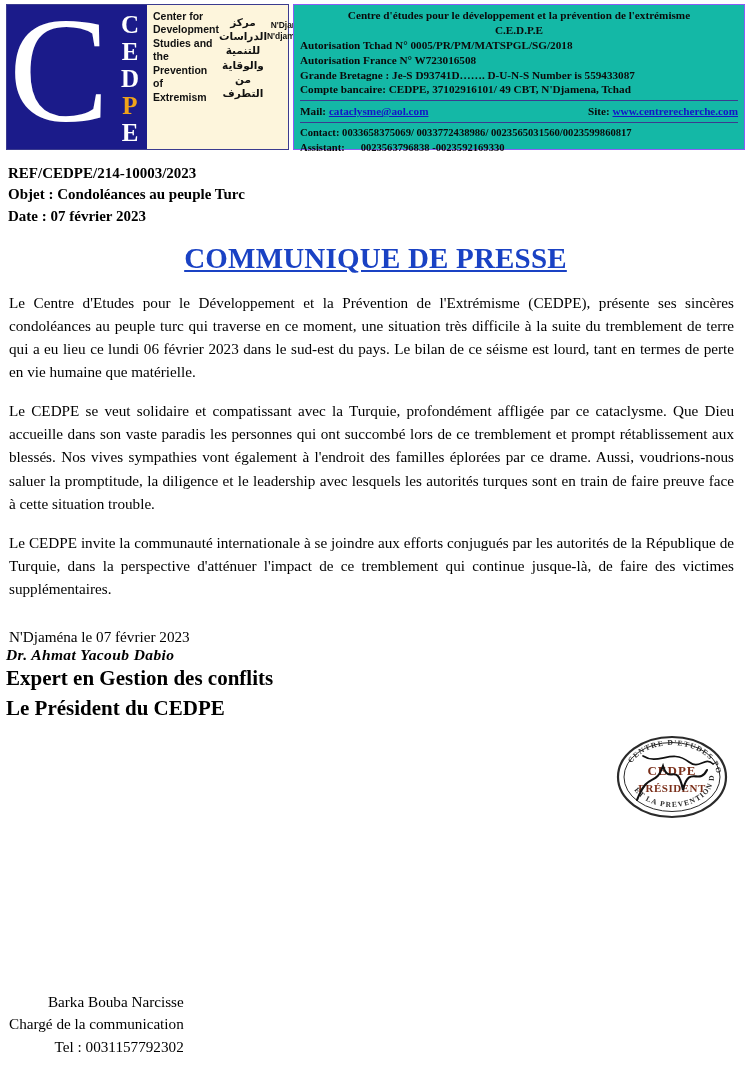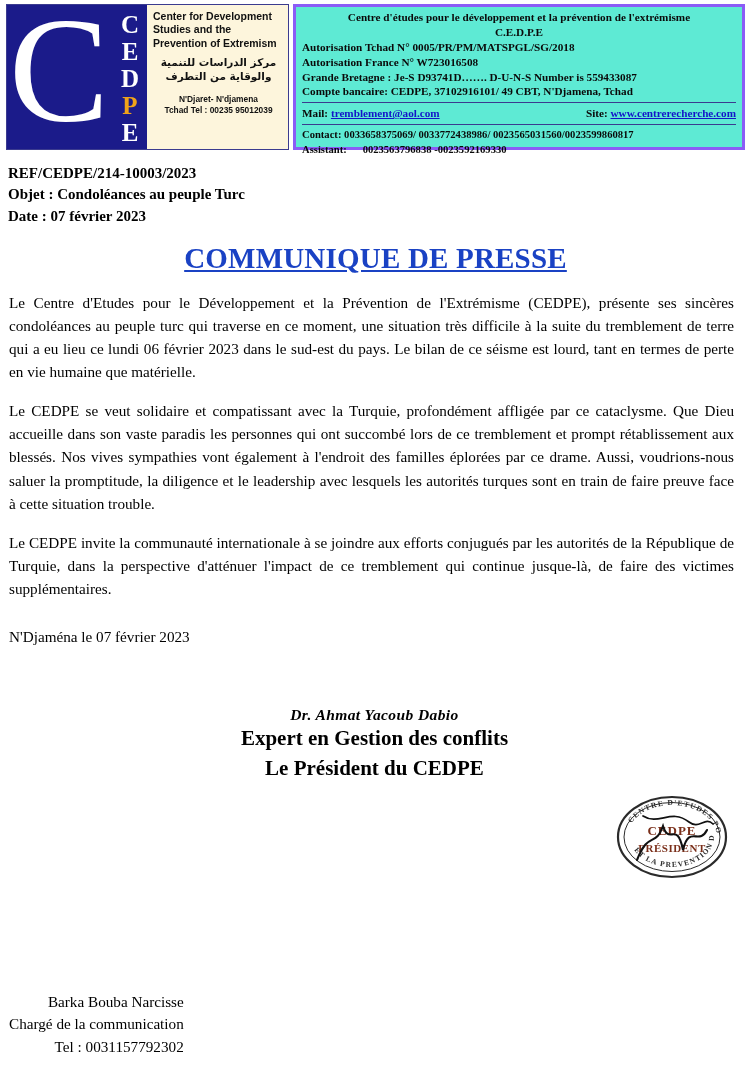--- a/index.html
+++ b/index.html
@@ -65,21 +65,21 @@
     font-weight: bold;
     font-size: 25px;
     line-height: 1.08;
     color: #ffffff;
   }
   .logo-letters span.amber { color: #f0a31a; }
   .logo-text {
     flex: 1;
     padding: 5px 4px 3px 6px;
     display: flex;
-    flex-direction: column;
+    flex-direction: row;
     justify-content: flex-start;
   }
   .logo-text .en {
     font-family: "Liberation Sans", sans-serif;
     font-weight: bold;
     font-size: 10.5px;
     line-height: 1.28;
     color: #111;
   }
   .logo-text .ar {
@@ -97,22 +97,22 @@
     font-weight: bold;
     font-size: 8.4px;
     line-height: 1.3;
     margin-top: 10px;
     text-align: center;
     color: #111;
   }
 
   .info-block {
     flex: 1;
-    border: 3px solid #8b5cf6;
-    background: #5eead4;
+    border: 1px solid #8b5cf6;
+    background: #14b8a6;
     padding: 3px 6px 2px 6px;
     font-family: "Liberation Serif", serif;
     font-size: 11.2px;
     line-height: 1.33;
     font-weight: bold;
     color: #0a0a0a;
   }
   .info-block .center { text-align: center; }
   .info-block .rule {
     border: none;
@@ -167,22 +167,21 @@
   }
 
   .place-date {
     margin-top: 28px;
     padding-left: 3px;
     font-size: 15.2px;
   }
 
   
   .sign-area {
-    margin-top: 60px;
-    text-align: center;
+    text-align: left;
     padding-right: 2px;
   }
   .sign-name {
     font-family: "Liberation Serif", serif;
     font-style: italic;
     font-weight: bold;
     font-size: 15.5px;
     letter-spacing: 0.4px;
   }
   .sign-role {
@@ -237,21 +236,21 @@
       <div class="center">Centre d'études pour le développement et la prévention de l'extrémisme</div>
       <div class="center">C.E.D.P.E</div>
       <div>Autorisation Tchad N° 0005/PR/PM/MATSPGL/SG/2018</div>
       <div>Autorisation France N°  W723016508</div>
       <div>Grande Bretagne : Je-S D93741D…….  D-U-N-S Number is 559433087</div>
       <div>Compte bancaire: CEDPE,  37102916101/ 49 CBT, N'Djamena,  Tchad</div>
       <hr class="rule">
       <div class="mailrow">
         <div>
           <span>Mail:</span>
-          <span class="link">tremblement@aol.com</span>
+          <span class="link">cataclysme@aol.com</span>
         </div>
         <div>
           <span>Site:</span>
           <span class="link">www.centrerecherche.com</span>
         </div>
       </div>
       <hr class="rule">
       <div class="small">
         <span>Contact:</span>
         <span>0033658375069/ 0033772438986/ 0023565031560/0023599860817</span>

